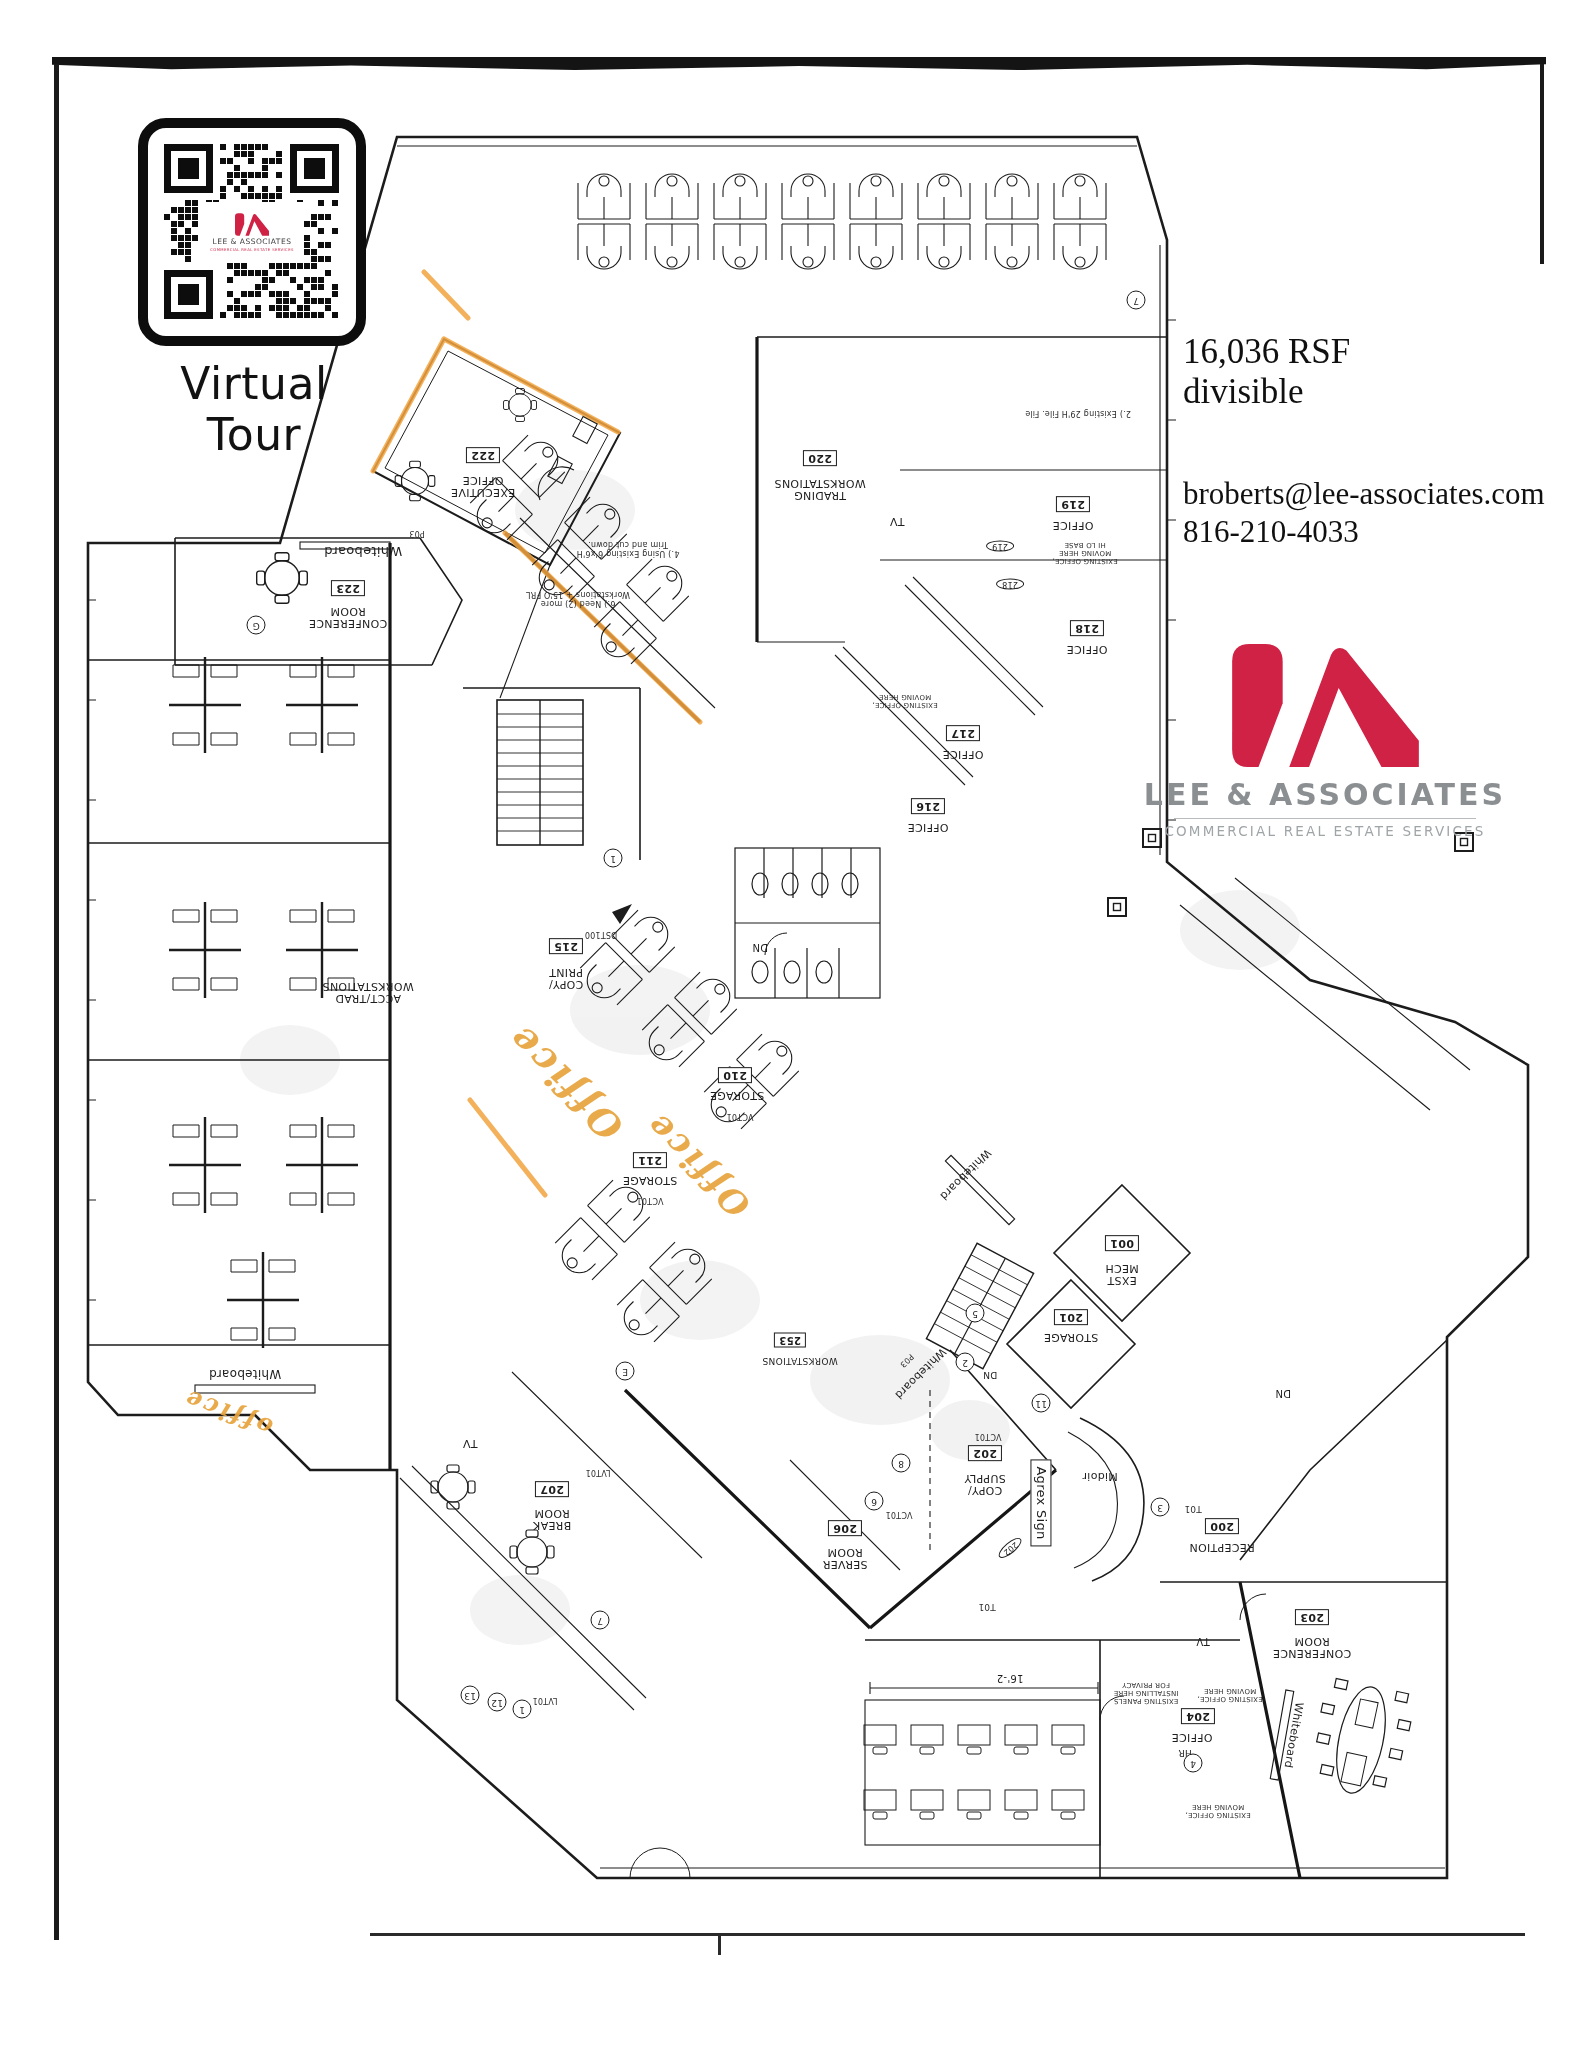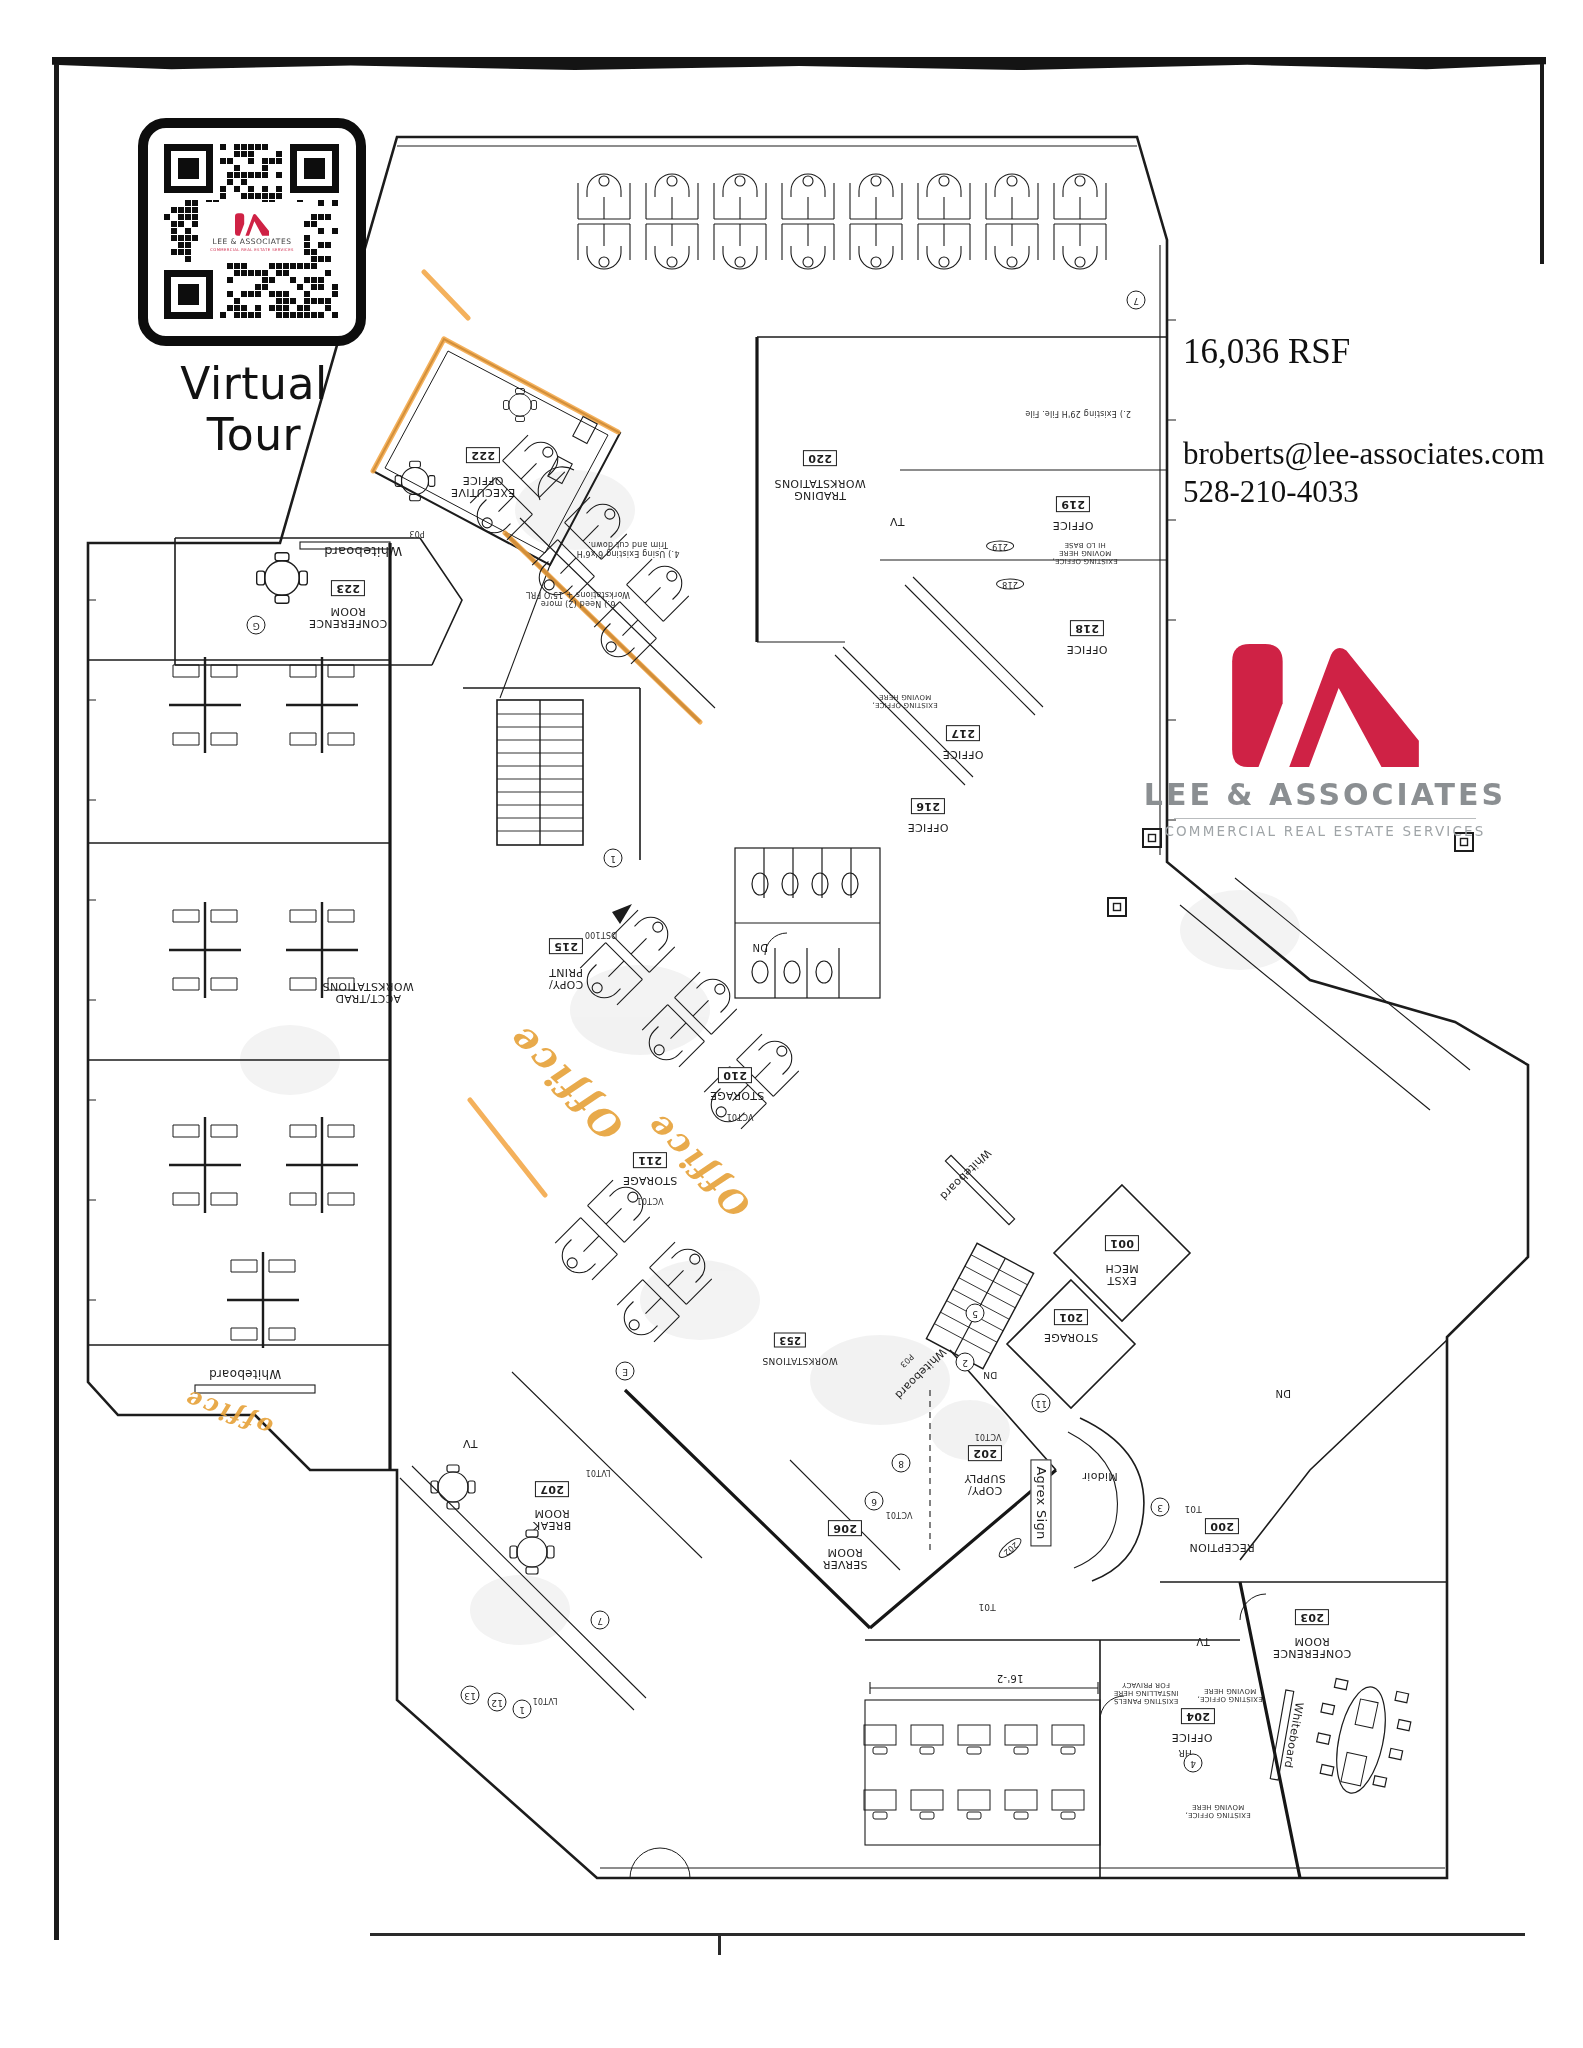--- a/index.html
+++ b/index.html
@@ -563,24 +563,25 @@
       </svg>
       <div class="mini-name">LEE &amp; ASSOCIATES</div>
       <div class="mini-sub">COMMERCIAL REAL ESTATE SERVICES</div>
     </div>
   </div>
   <div id="virtual-tour">Virtual Tour</div>
 
   <div id="info-block">
     <div class="rsf">
       <div>16,036 RSF</div>
+      <div>divisible</div>
     </div>
     <div class="addr">
       <div>broberts@lee-associates.com</div>
-      <div>528-210-4033</div>
+      <div>816-210-4033</div>
     </div>
   </div>
 
   <div id="logo-block">
     <svg width="187" height="123" viewBox="0 0 170 112">
       <path d="M0,16 Q0,0 16,0 H30 Q46,0 46,16 V54 L24,112 H14 Q0,112 0,96 Z" fill="#cf2245"></path>
       <path d="M52,112 L90,10 Q95,0 104,6 L170,88 L170,112 L136,112 L97,40 L70,112 Z" fill="#cf2245"></path>
     </svg>
     <div id="logo-name">LEE &amp; ASSOCIATES</div>
     <div id="logo-rule"></div>

